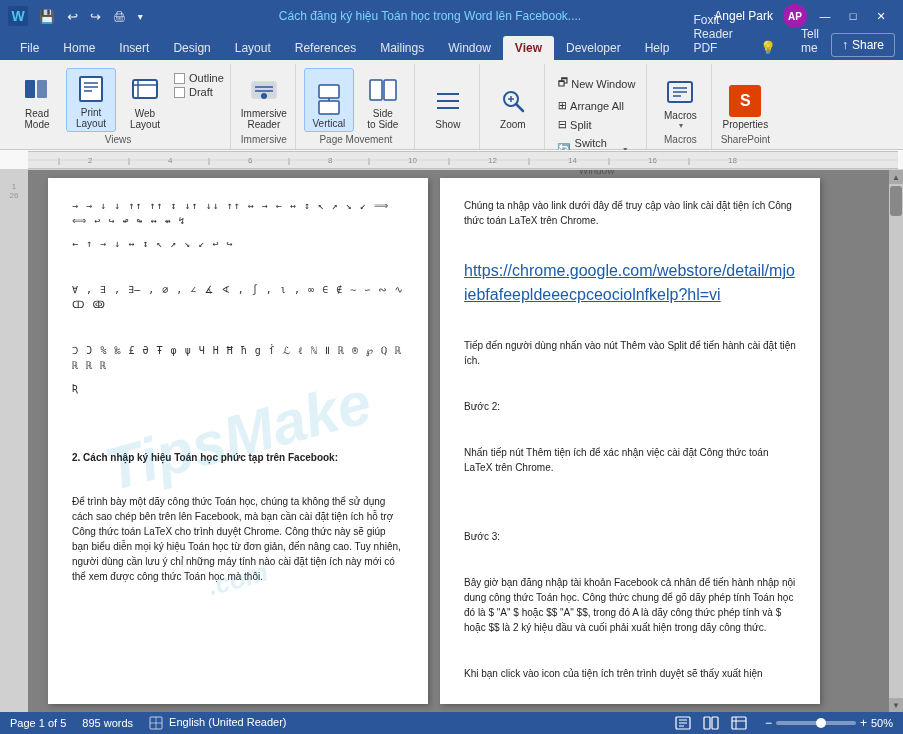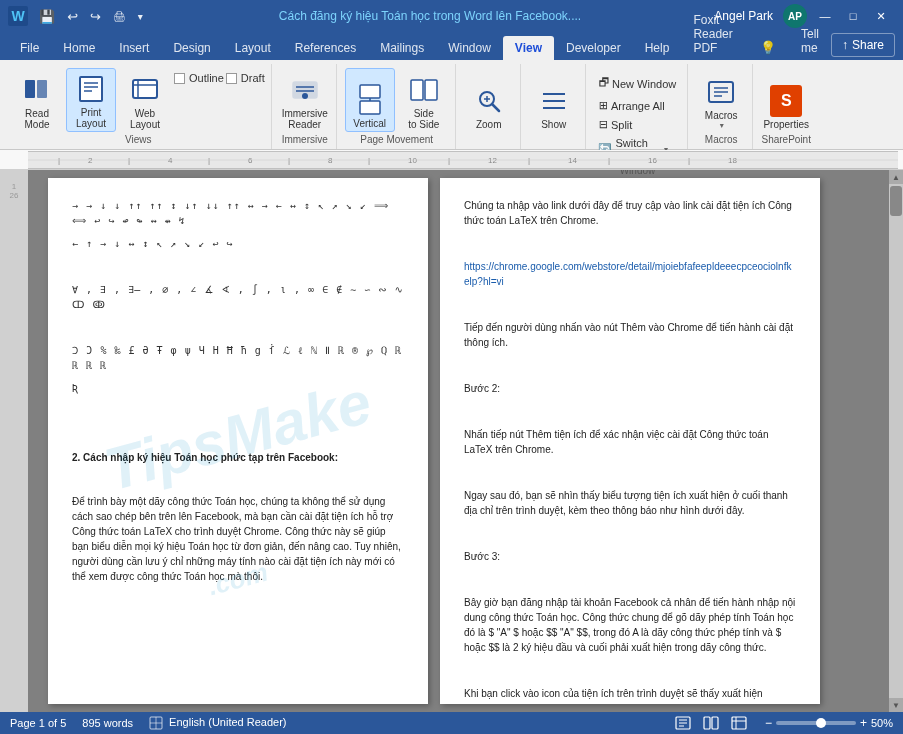--- a/index.html
+++ b/index.html
@@ -35,21 +35,21 @@
     }
     .title-bar-title {
       flex: 1; text-align: center; font-size: 12px; color: #7dd3fc; font-weight: normal;
     }
     .title-bar-right {
       display: flex; align-items: center; gap: 4px;
     }
     .user-name { color: white; font-size: 12px; margin-right: 6px; }
     .user-avatar {
       width: 24px; height: 24px; border-radius: 50%;
-      background: #0f766e;
+      background: #a21caf;
       display: flex; align-items: center; justify-content: center;
       color: white; font-size: 10px; font-weight: bold;
     }
     .win-btn {
       width: 28px; height: 22px; display: flex; align-items: center; justify-content: center;
       color: white; font-size: 11px; cursor: pointer;
     }
 
     
     .ribbon-tabs {
@@ -61,21 +61,21 @@
     }
     .tab {
       padding: 5px 12px;
       color: rgba(255,255,255,0.85);
       font-size: 12px;
       cursor: pointer;
       border-radius: 3px 3px 0 0;
     }
     .tab.active {
       background: #f0f0f0;
-      color: #1d4ed8;
+      color: #7f1d1d;
       font-weight: 600;
     }
     .tab-share {
       margin-left: auto;
       margin-right: 8px;
       display: flex; align-items: center;
       color: white; font-size: 12px; cursor: pointer;
       padding: 4px 10px;
       border: 1px solid rgba(255,255,255,0.4);
       border-radius: 3px;
@@ -129,21 +129,21 @@
       font-size: 22px; margin-bottom: 2px;
     }
     .ribbon-btn-small {
       display: flex; align-items: center; gap: 3px;
       padding: 2px 5px; cursor: pointer; border-radius: 2px;
       font-size: 11px; color: #333; white-space: nowrap;
     }
 
     
     .ribbon-checkbox-group {
-      display: flex; gap: 2px;
+      display: flex; flex-direction: column; gap: 2px;
       padding-top: 4px;
     }
     .ribbon-checkbox-item {
       display: flex; align-items: center; gap: 4px;
       font-size: 11px; color: #333; cursor: pointer;
     }
     .ribbon-checkbox { width: 11px; height: 11px; border: 1px solid #999; background: white; }
 
     
     .ruler {
@@ -206,23 +206,23 @@
       font-family: monospace;
       letter-spacing: 1px;
       font-size: 10px;
       color: #333;
       margin-bottom: 8px;
     }
     .page-content .heading {
       font-weight: bold; margin-bottom: 6px; margin-top: 4px;
     }
     .page-content .link {
-      color: #1a5cac; 
+      color: #1a5cac; text-decoration: underline;
       word-break: break-all;
-      font-size: 10px;
+      font-size: 16px;
     }
     .watermark {
       position: absolute;
       top: 50%; left: 50%;
       transform: translate(-50%, -55%) rotate(-15deg);
       font-size: 60px;
       font-weight: 900;
       color: rgba(0, 140, 200, 0.12);
       white-space: nowrap;
       pointer-events: none;
@@ -420,43 +420,43 @@
       </div>
     </div>
     <div class="ribbon-group-label">Page Movement</div>
   </div>
 
   <div class="ribbon-group">
     <div class="ribbon-group-buttons">
       <div class="ribbon-btn-large">
         <div class="ribbon-icon-large">
           <svg width="28" height="28" viewBox="0 0 28 28">
+              <line x1="3" y1="7" x2="25" y2="7" stroke="#2b579a" stroke-width="2"></line>
+              <line x1="3" y1="14" x2="25" y2="14" stroke="#2b579a" stroke-width="2"></line>
+              <line x1="3" y1="21" x2="25" y2="21" stroke="#2b579a" stroke-width="2"></line>
+            </svg>
+        </div>
+        <span>Show</span>
+      </div>
+    </div>
+    <div class="ribbon-group-label"></div>
+  </div>
+
+  <div class="ribbon-group">
+    <div class="ribbon-group-buttons">
+      <div class="ribbon-btn-large">
+        <div class="ribbon-icon-large">
+          <svg width="28" height="28" viewBox="0 0 28 28">
               <circle cx="12" cy="12" r="7" fill="none" stroke="#2b579a" stroke-width="2"></circle>
               <line x1="17" y1="17" x2="24" y2="24" stroke="#2b579a" stroke-width="2.5" stroke-linecap="round"></line>
               <line x1="9" y1="12" x2="15" y2="12" stroke="#2b579a" stroke-width="1.5"></line>
               <line x1="12" y1="9" x2="12" y2="15" stroke="#2b579a" stroke-width="1.5"></line>
             </svg>
         </div>
         <span>Zoom</span>
-      </div>
-    </div>
-    <div class="ribbon-group-label"></div>
-  </div>
-
-  <div class="ribbon-group">
-    <div class="ribbon-group-buttons">
-      <div class="ribbon-btn-large">
-        <div class="ribbon-icon-large">
-          <svg width="28" height="28" viewBox="0 0 28 28">
-              <line x1="3" y1="7" x2="25" y2="7" stroke="#2b579a" stroke-width="2"></line>
-              <line x1="3" y1="14" x2="25" y2="14" stroke="#2b579a" stroke-width="2"></line>
-              <line x1="3" y1="21" x2="25" y2="21" stroke="#2b579a" stroke-width="2"></line>
-            </svg>
-        </div>
-        <span>Show</span>
       </div>
     </div>
     <div class="ribbon-group-label"></div>
   </div>
 
   <div class="ribbon-group">
     <div style="display:flex;flex-direction:column;gap:2px;padding-top:4px;">
       <div class="ribbon-btn-small">
         <span style="font-size:11px;">🗗</span>
         <span>New Window</span>
@@ -566,27 +566,26 @@
         <p>&nbsp;</p>
       </div>
     </div>
 
     <div class="page">
       <div class="page-content">
         <p>Chúng ta nhập vào link dưới đây để truy cập vào link cài đặt tiện ích Công thức toán LaTeX trên Chrome.</p>
         <p>&nbsp;</p>
         <p class="link">https://chrome.google.com/webstore/detail/mjoiebfafeepldeeecpceociolnfkelp?hl=vi</p>
         <p>&nbsp;</p>
-        <p>Tiếp đến người dùng nhấn vào nút Thêm vào Chrome để tiến hành cài đặt thông ích.</p>
+        <p>Tiếp đến người dùng nhấn vào nút Thêm vào Split để tiến hành cài đặt tiện ích.</p>
         <p>&nbsp;</p>
         <p>Bước 2:</p>
         <p>&nbsp;</p>
         <p>Nhấn tiếp nút Thêm tiện ích để xác nhận việc cài đặt Công thức toán LaTeX trên Chrome.</p>
         <p>&nbsp;</p>
-        <p>Ngay sau đó, bạn sẽ nhìn thấy biểu tượng tiện ích xuất hiện ở cuối thanh địa chỉ trên trình duyệt, kèm theo thông báo như hình dưới đây.</p>
         <p>&nbsp;</p>
         <p>Bước 3:</p>
         <p>&nbsp;</p>
         <p>Bây giờ bạn đăng nhập tài khoản Facebook cả nhân để tiến hành nhập nội dung công thức Toán học. Công thức chung để gõ dãy phép tính Toán học đó là $ "A" $ hoặc $$ "A" $$, trong đó A là dãy công thức phép tính và $ hoặc $$ là 2 ký hiệu đầu và cuối phải xuất hiện trong dãy công thức.</p>
         <p>&nbsp;</p>
         <p>Khi bạn click vào icon của tiện ích trên trình duyệt sẽ thấy xuất hiện</p>
       </div>
     </div>
   </div>
 

